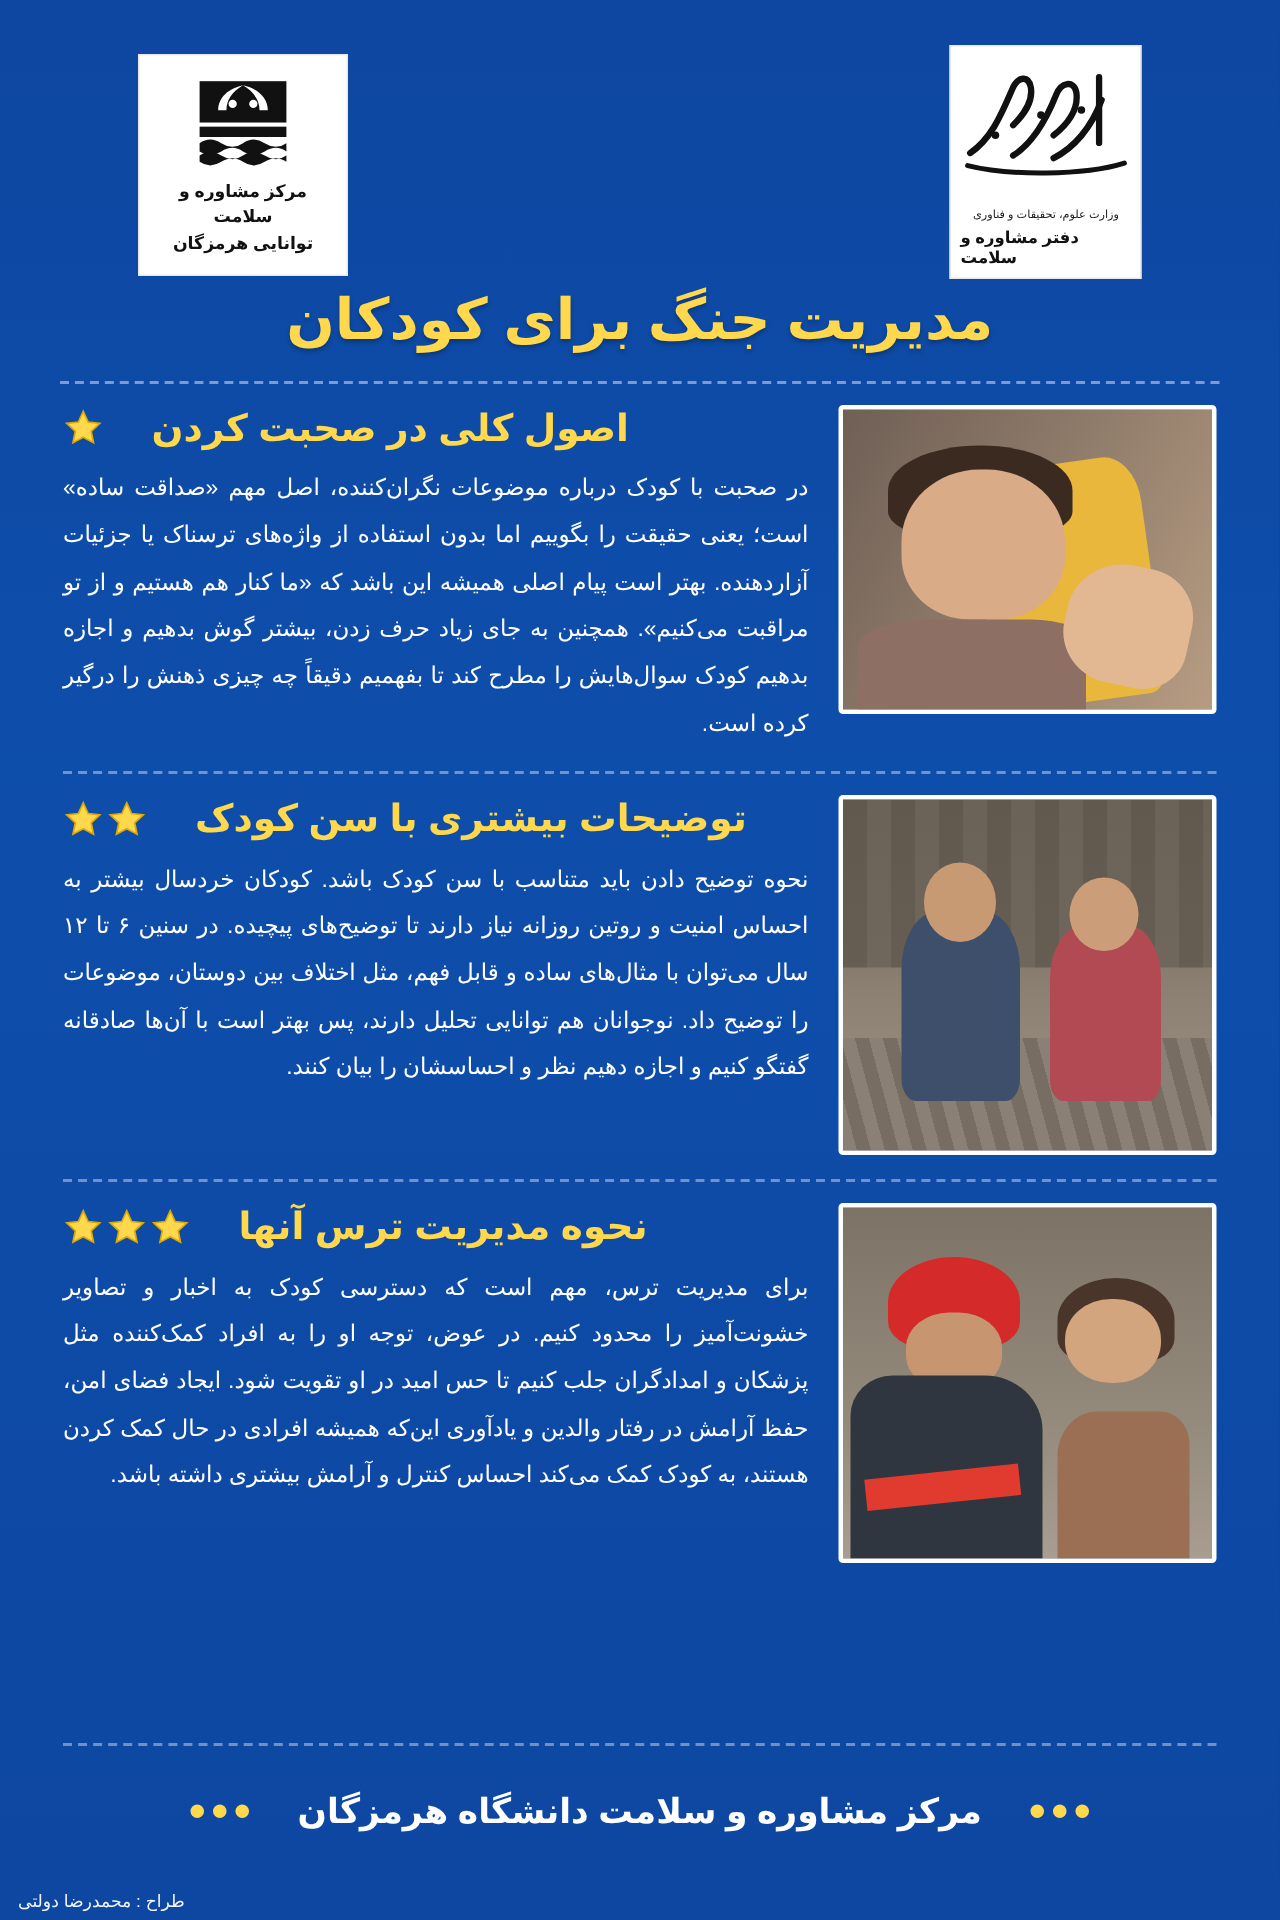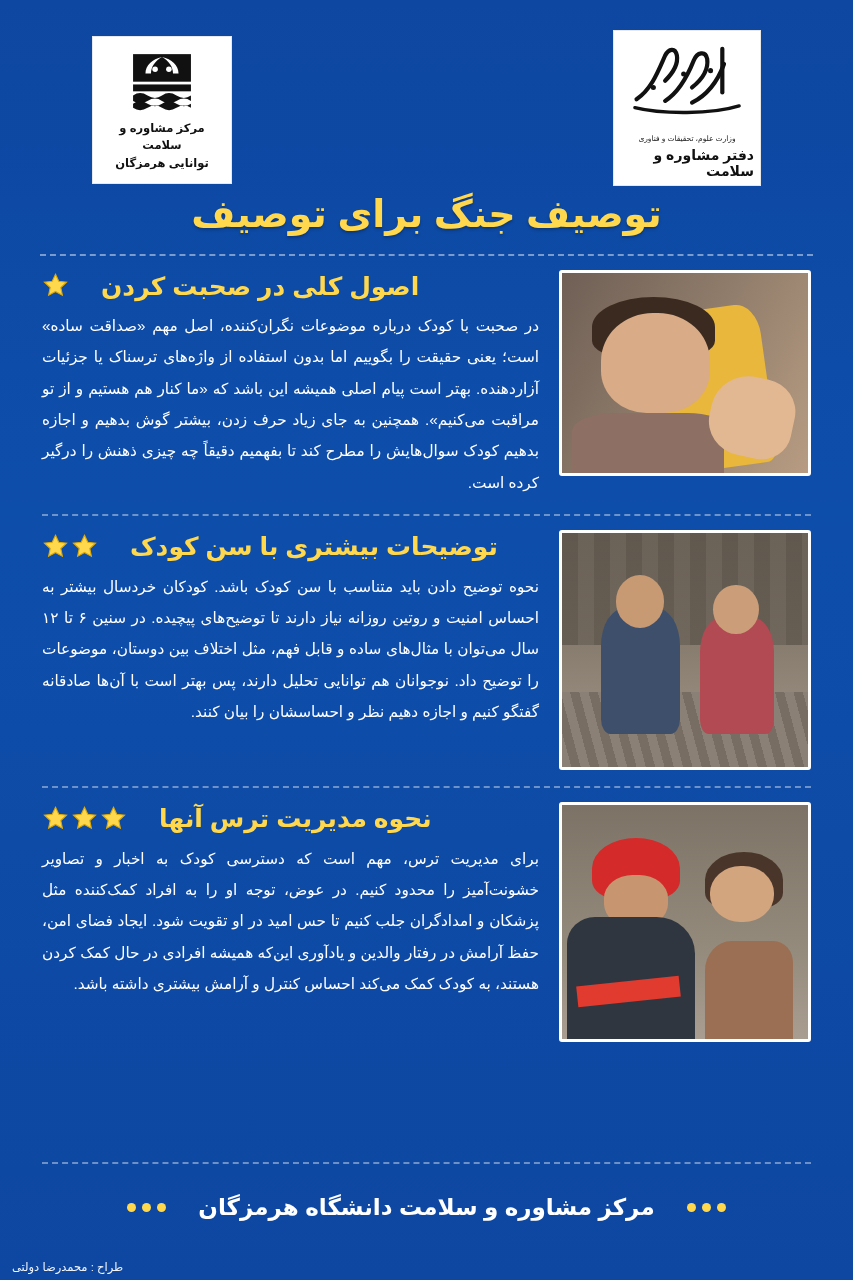--- a/index.html
+++ b/index.html
@@ -45,21 +45,21 @@
   .logo-left {
     left: 92px;
     top: 36px;
     width: 140px;
     height: 148px;
     padding: 8px 6px 6px;
   }
   .logo-right {
     right: 92px;
     top: 30px;
-    width: 148px;
+    width: 128px;
     height: 156px;
     padding: 6px;
   }
   .logo-mark {
     width: 72px;
     height: 62px;
     margin-bottom: 8px;
   }
   .logo-text {
     font-size: 11.5px;
@@ -74,24 +74,24 @@
     height: 96px;
     margin-bottom: 4px;
   }
   .logo-r-line1 {
     font-size: 7.5px;
     color: #1a1a1a;
     text-align: center;
     line-height: 1.4;
   }
   .logo-r-line2 {
-    font-size: 14px;
+    font-size: 11px;
     font-weight: bold;
     color: #111;
-    text-align: right;
+    text-align: left;
     margin-top: 3px;
   }
 
   
   .title-wrap {
     text-align: center;
     flex: none;
     margin-top: -4px;
   }
   .poster-title {
@@ -325,21 +325,21 @@
         <circle cx="30" cy="60" r="3" fill="#111"></circle>
         <circle cx="66" cy="44" r="3" fill="#111"></circle>
         <circle cx="98" cy="40" r="3" fill="#111"></circle>
       </svg>
       <div class="logo-r-line1">وزارت علوم، تحقیقات و فناوری</div>
       <div class="logo-r-line2">دفتر مشاوره و سلامت</div>
     </div>
   </div>
 
   <div class="title-wrap">
-    <div class="poster-title">توصیف جنگ برای توصیف</div>
+    <div class="poster-title">مدیریت جنگ برای کودکان</div>
     <div class="divider"></div>
   </div>
 
   <div class="sections">
 
     <div class="section">
       <div class="sec-photo h1">
         <div class="ph ph1">
           <div class="yellow"></div>
           <div class="hair"></div>

